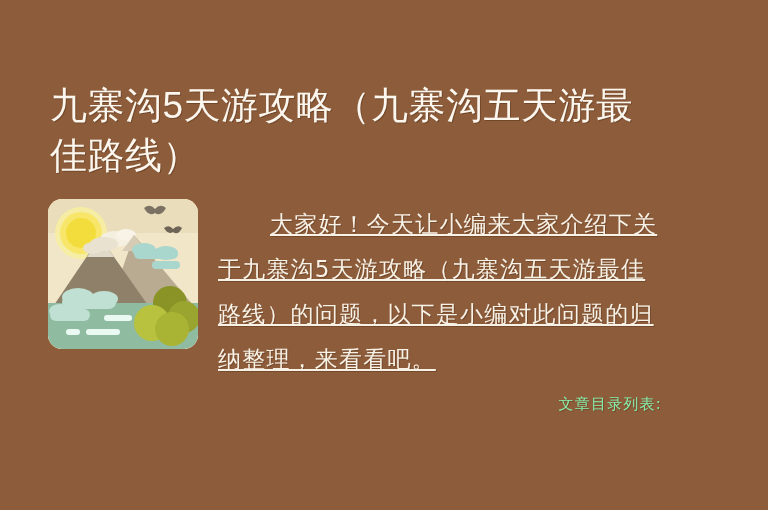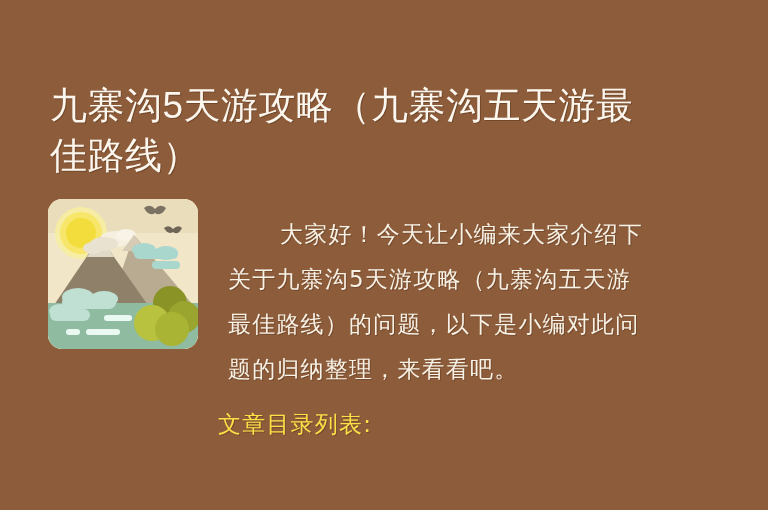--- a/index.html
+++ b/index.html
@@ -61,31 +61,33 @@
   }
   .body-text {
     font-family: "DejaVu Sans", "Liberation Sans", sans-serif;
     font-size: 23px;
     line-height: 45px;
     color: #f7f1e6;
     letter-spacing: 1.2px;
     text-indent: 52px;
     text-align: left;
     text-shadow: 1px 1px 0 rgba(60,30,12,0.30);
-    margin: 10px;
+    margin: 0;
     word-break: break-all;
+    text-decoration: underline;
   }
   .body-toc {
     font-family: "DejaVu Sans", "Liberation Sans", sans-serif;
-    font-size: 23px;
+    font-size: 15px;
     line-height: 45px;
-    color: #fde047;
+    color: #86efac;
     letter-spacing: 1.2px;
     text-shadow: 1px 1px 0 rgba(60,30,12,0.30);
     margin: 0;
+    text-align: right;
   }
 </style>
 </head>
 <body>
 
 <div class="page">
 
   <div class="title-block">
     <h1 class="title-text">九寨沟5天游攻略（九寨沟五天游最佳路线）</h1>
   </div>

